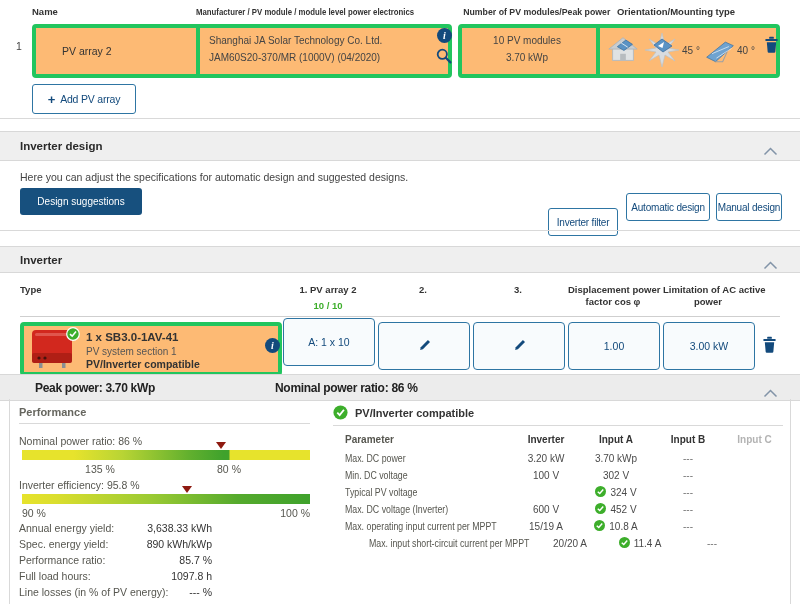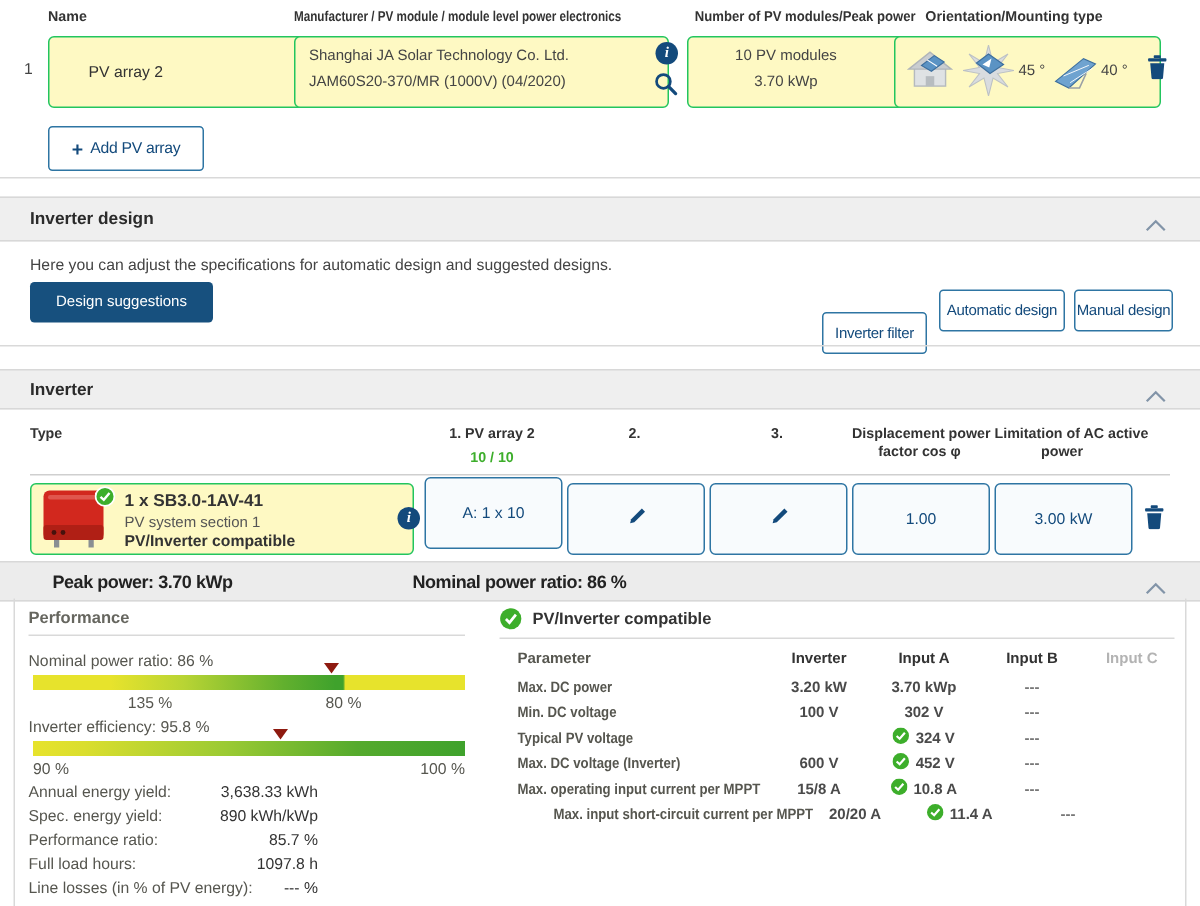--- a/index.html
+++ b/index.html
@@ -2,21 +2,21 @@
 <html><head>
 <meta charset="utf-8">
 <style>
   html,body{margin:0;padding:0;background:#fff;}
   .screen{position:relative;width:800px;height:604px;background:#fff;overflow:hidden;
           font-family:"Liberation Sans",sans-serif;color:#333;}
   .abs{position:absolute;}
   .hdr{position:absolute;font-size:9.5px;font-weight:bold;color:#333;white-space:nowrap;}
   .cond{transform:scaleX(.82);transform-origin:0 50%;}
   .cond2{transform:scaleX(.92);transform-origin:50% 50%;}
-  .box{position:absolute;border:1px solid #22c55e;border-radius:4px;background:#fef9c3;padding-left:16px;}
+  .box{position:absolute;border:4px solid #22c55e;border-radius:4px;background:#fdba74;padding-left:16px;}
   .bluebox{position:absolute;border:1px solid #2e75a3;border-radius:4px;background:#f8fbfd;
            color:#134a7c;font-size:10.5px;display:flex;align-items:center;justify-content:center;cursor:pointer;}
   .hline{position:absolute;height:1px;background:#d9d9d9;}
   .vline{position:absolute;width:1px;background:#d9d9d9;}
   .band{position:absolute;left:0;width:800px;background:#efefef;border-top:1px solid #d8d8d8;border-bottom:1px solid #d8d8d8;}
   .band-title{position:absolute;left:20px;top:50%;transform:translateY(-50%);font-size:11.5px;font-weight:bold;color:#2b2b2b;}
   .chev{position:absolute;right:22px;cursor:pointer;}
   .btn-outline{position:absolute;border:1px solid #2e75a3;border-radius:3px;background:#fff;color:#134a7c;
                font-size:10px;letter-spacing:-0.2px;display:flex;align-items:center;justify-content:center;cursor:pointer;white-space:nowrap;}
   .btn-primary{position:absolute;border-radius:3px;background:#17507e;color:#fff;font-size:10px;
@@ -34,21 +34,21 @@
   .ptitle{position:absolute;font-size:11px;font-weight:bold;color:#66665f;}
   .plabel{position:absolute;font-size:10.5px;color:#56564f;white-space:nowrap;}
   .pbar{position:absolute;height:10px;width:288px;left:22px;}
   .bar1{background:linear-gradient(90deg,#e7e32c 0%,#e7e32c 18%,#b8d434 35%,#62b02e 58%,#3fa22c 70%,#3fa22c 71.8%,#e7e32c 72.3%,#e7e32c 100%);}
   .bar2{background:linear-gradient(90deg,#e7e32c 0%,#dade2e 12%,#9aca33 45%,#55aa2d 75%,#3fa22c 100%);}
   .tri{position:absolute;width:0;height:0;border-left:5px solid transparent;border-right:5px solid transparent;border-top:7px solid #8e1a10;}
   .tick{position:absolute;font-size:10.5px;color:#56564f;}
   .stat-label{position:absolute;left:19px;font-size:10.5px;color:#56564f;white-space:nowrap;}
   .stat-value{position:absolute;left:130px;width:82px;text-align:right;font-size:10.5px;color:#333;white-space:nowrap;}
   .crow{position:absolute;left:345px;width:445px;height:16px;display:grid;
-        grid-template-columns:172px 58px 82px 62px 71px;align-items:center;font-size:10px;color:#4a4a4a;font-weight:bold;}
+        grid-template-columns:172px 58px 82px 62px 71px;align-items:center;font-size:10px;color:#4a4a4a;}
   .crow .param{text-align:left;color:#56564f;transform:scaleX(.88);transform-origin:0 50%;white-space:nowrap;}
   .crow .cc{text-align:center;white-space:nowrap;}
   .crow .ia{display:flex;align-items:center;justify-content:center;gap:4px;white-space:nowrap;}
   .chead{font-weight:bold;color:#333;}
   .dots{color:#777;}
 </style>
 </head>
 <body>
 
 <div class="screen">
@@ -323,21 +323,21 @@
                 <circle cx="6" cy="6" r="6" fill="#3dae2b"></circle>
                 <polyline points="3,6.2 5.2,8.2 9,3.8" fill="none" stroke="#fff" stroke-width="1.6"></polyline>
               </svg></span>
             <span>452 V</span>
           </div>
         <div class="cc dots">---</div>
           <div class="cc"></div>
       </div>
       <div class="crow" style="top:518px;">
         <div class="param">Max. operating input current per MPPT</div>
-        <div class="cc">15/8 A</div>
+        <div class="cc">15/19 A</div>
         <div class="ia">
             <span><svg width="11" height="11" viewBox="0 0 12 12">
                 <circle cx="6" cy="6" r="6" fill="#3dae2b"></circle>
                 <polyline points="3,6.2 5.2,8.2 9,3.8" fill="none" stroke="#fff" stroke-width="1.6"></polyline>
               </svg></span>
             <span>10.8 A</span>
           </div>
         <div class="cc dots">---</div>
           <div class="cc"></div>
       </div>

